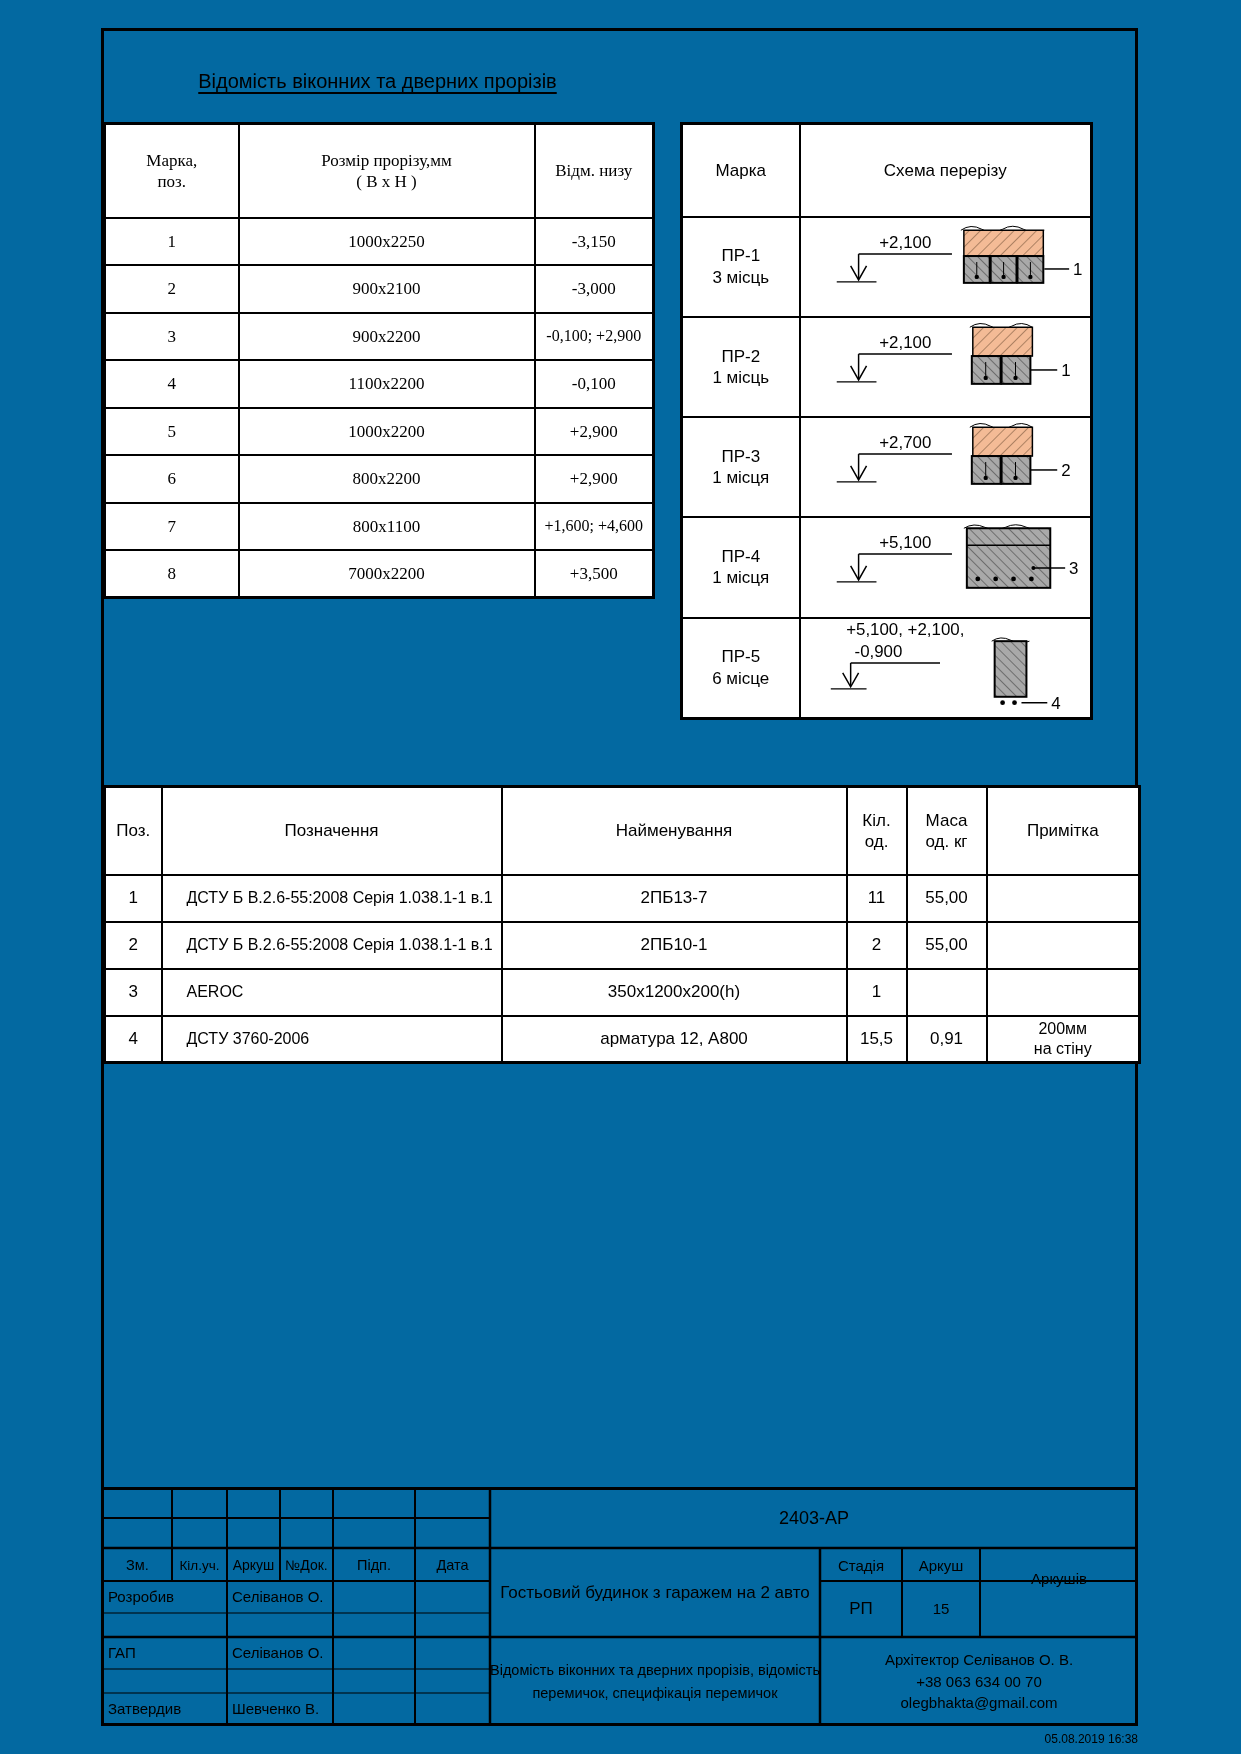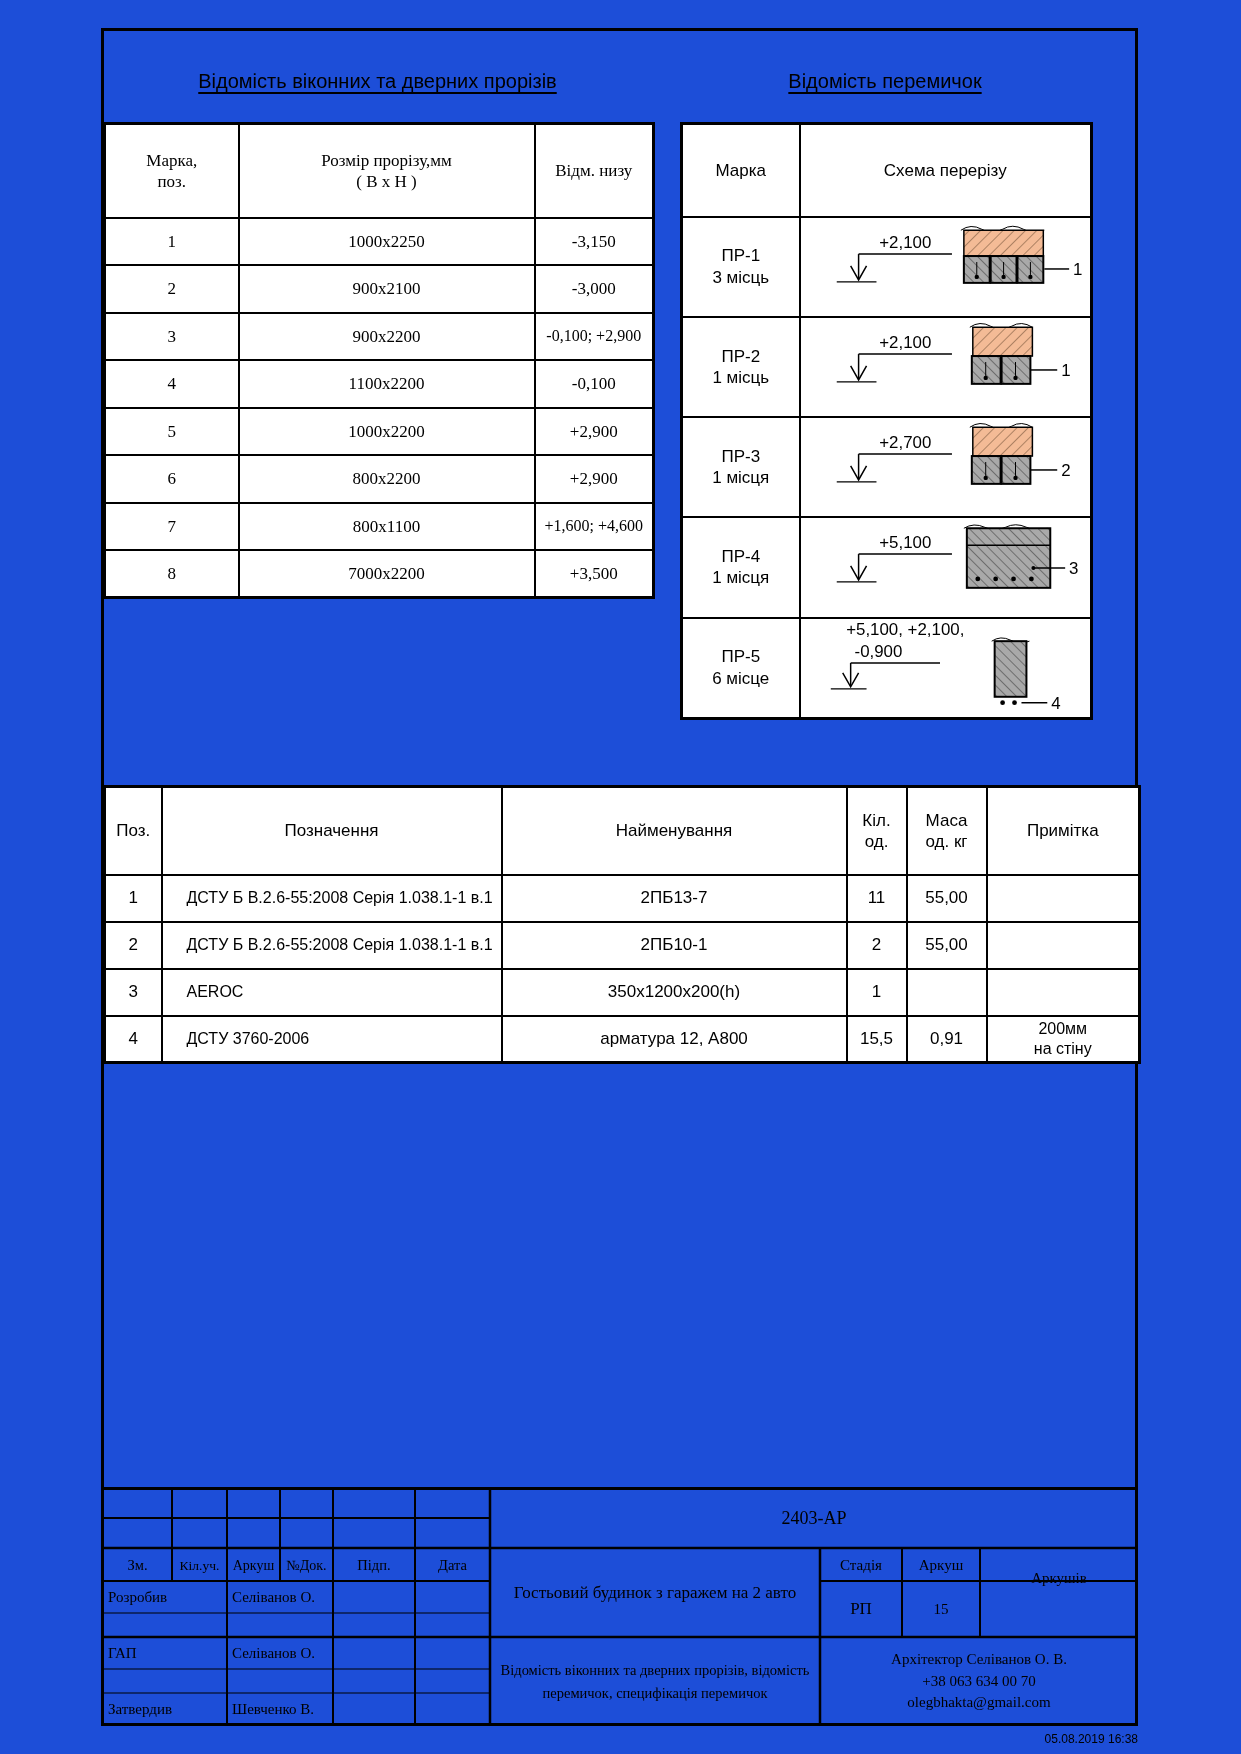--- a/index.html
+++ b/index.html
@@ -1,29 +1,29 @@
 <!DOCTYPE html>
 <html><head>
 <meta charset="utf-8">
 <style>
   html,body{margin:0;padding:0;background:#fff;}
-  .page{position:relative;width:1241px;height:1754px;background:#1d4ed8;overflow:hidden;
+  .page{position:relative;width:1241px;height:1754px;background:#0369a1;overflow:hidden;
         font-family:"Liberation Sans",sans-serif;color:#000;}
   .frame{position:absolute;left:101px;top:28px;width:1037px;height:1698px;
          border:3px solid #000;box-sizing:border-box;}
   .sect-title{position:absolute;font-size:20px;text-align:center;
               text-decoration:underline;text-underline-offset:4px;white-space:nowrap;}
   table.tbl{position:absolute;border-collapse:collapse;table-layout:fixed;
             border:3px solid #000;background:#fff;}
   table.tbl td{border:2px solid #000;padding:0;text-align:center;vertical-align:middle;
                font-size:17px;line-height:1.25;}
   .hdr{font-size:17px;}
   .left-pad{text-align:left !important;padding-left:24px !important;}
   .small-cell{font-size:16px !important;}
-  .tb-text{position:absolute;white-space:nowrap;font-family:Liberation Serif, serif;}
+  .tb-text{position:absolute;white-space:nowrap;}
   .cflex{display:flex;flex-direction:column;justify-content:center;align-items:center;}
   .schemecell{vertical-align:middle;}
   svg text{font-family:"Liberation Sans",sans-serif;}
   .ts{position:absolute;font-size:12px;text-align:right;}
 </style>
 </head>
 <body>
 
 <svg width="0" height="0" style="position:absolute" aria-hidden="true">
   <defs>
@@ -35,21 +35,20 @@
       <rect width="7" height="7" fill="#a9a9a9"></rect>
       <line x1="0" y1="0" x2="0" y2="7" stroke="#3a3a3a" stroke-width="1.1"></line>
     </pattern>
   </defs>
 </svg>
 
 <div class="page">
   <div class="frame"></div>
 
   <div class="sect-title" style="left:103px;top:70px;width:549px;">Відомість віконних та дверних прорізів</div>
-  <div class="sect-title" style="left:680px;top:70px;width:410px;">Відомість перемичок</div>
 
   <table class="tbl" style="left:103px;top:122px;width:549px;font-family:Liberation Serif, serif;">
     <colgroup>
         <col style="width:134px">
         <col style="width:296px">
         <col style="width:119px">
       </colgroup>
     <tbody>
         <tr style="height:94px">
       <td class="hdr">

